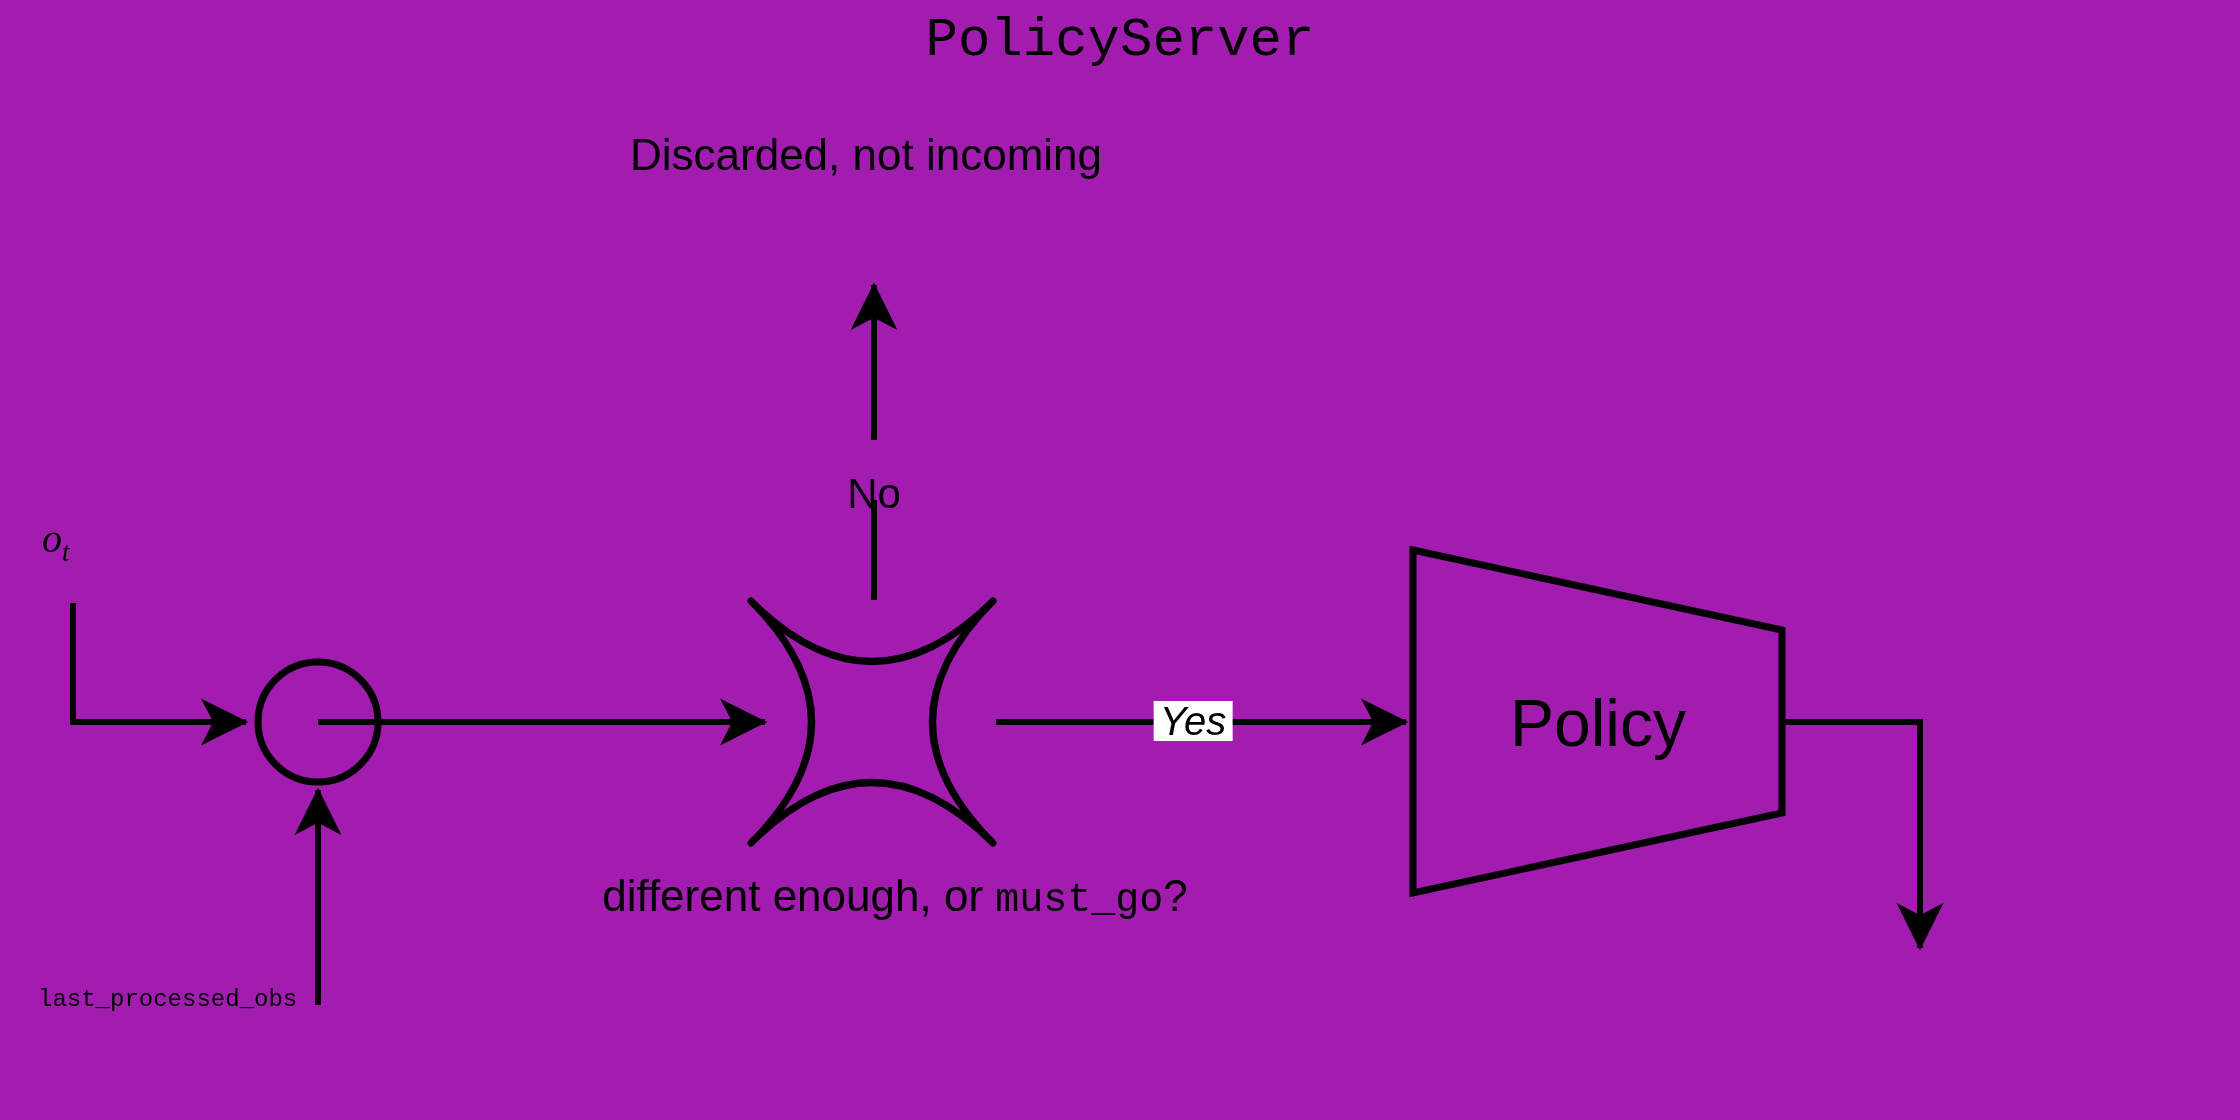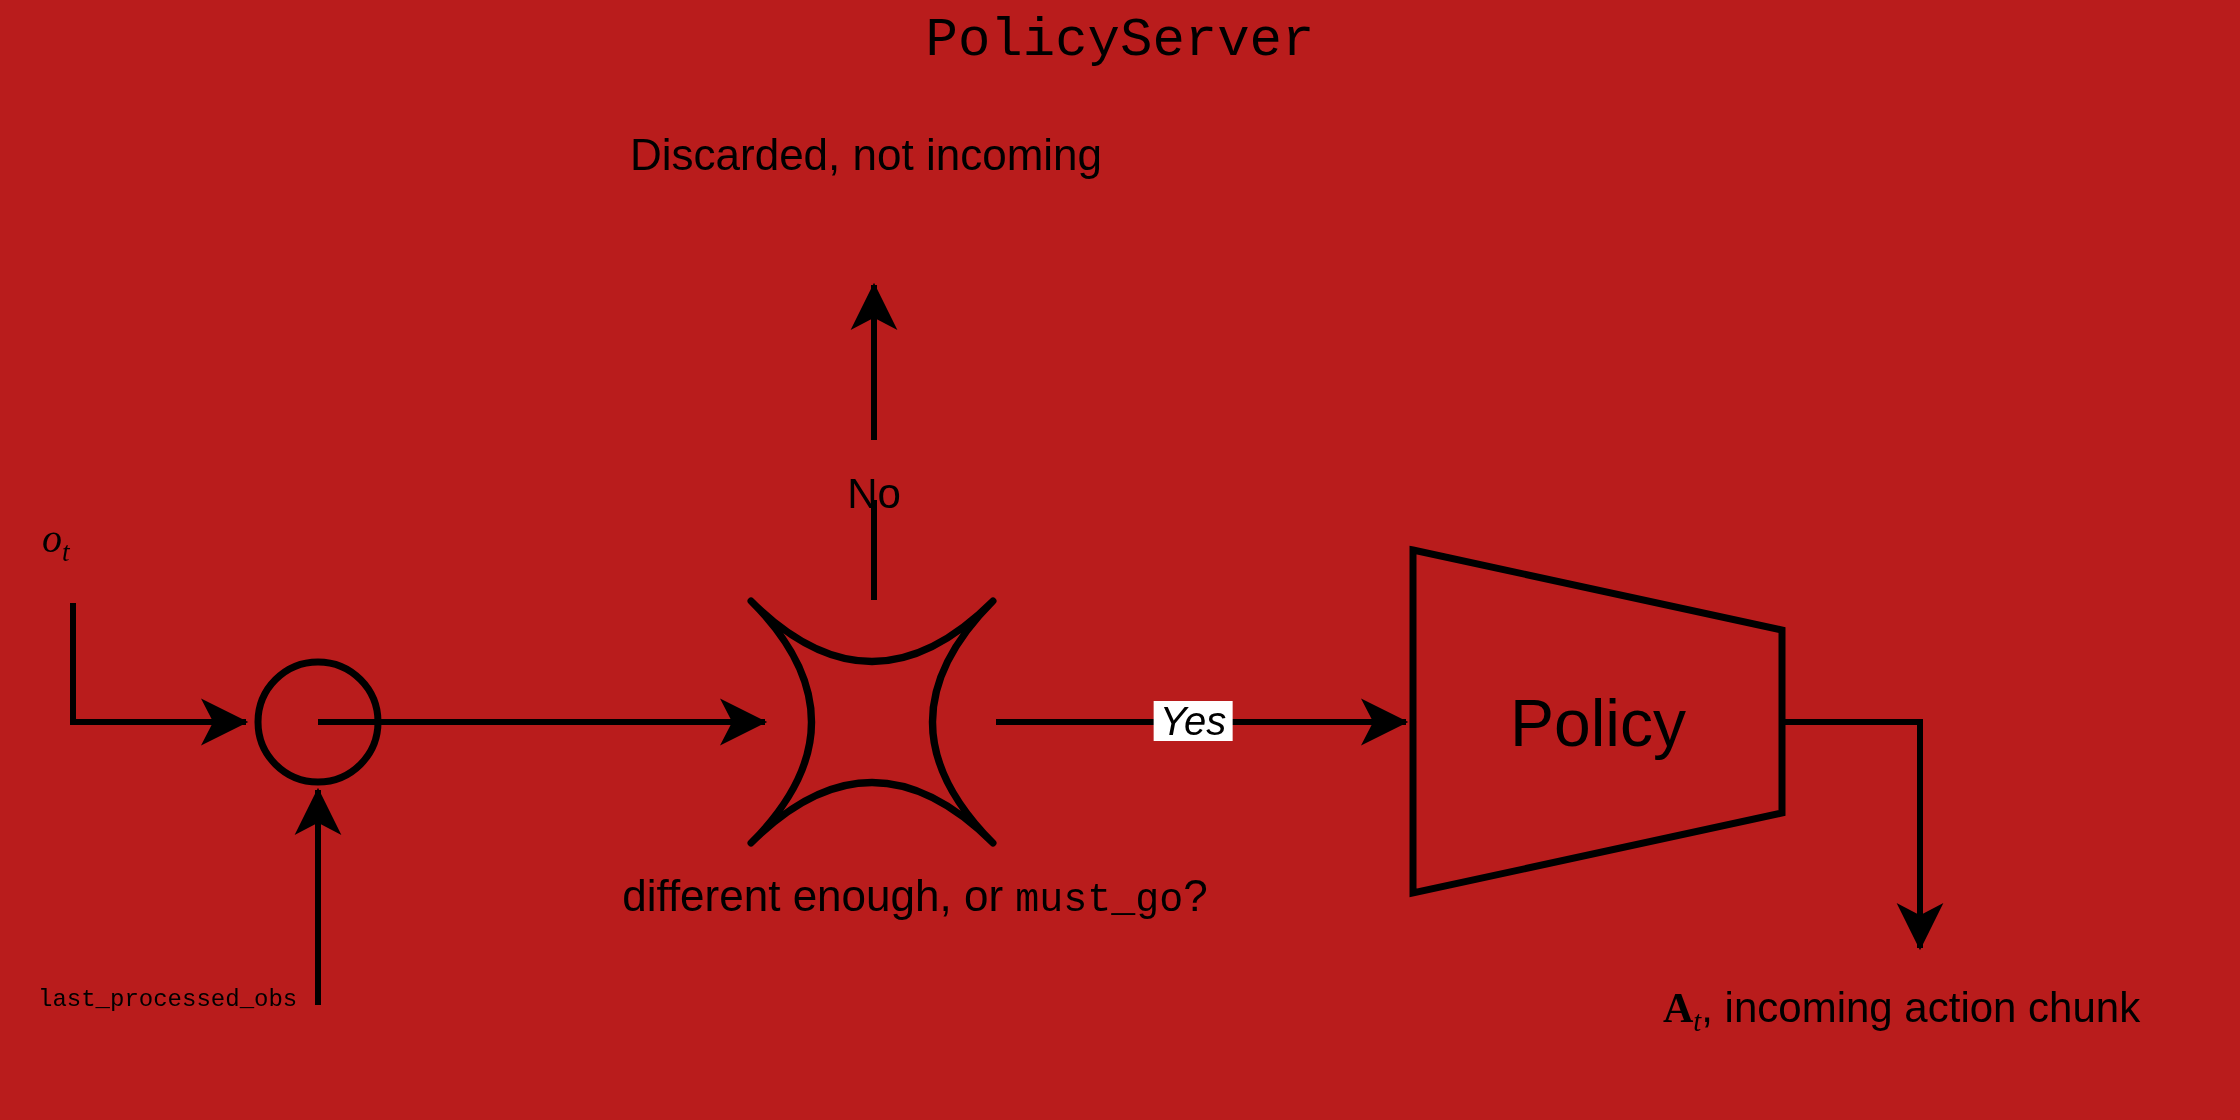--- a/index.html
+++ b/index.html
@@ -4,21 +4,21 @@
 <style>
   html, body {
     margin: 0;
     padding: 0;
     background: #ffffff;
   }
   #canvas {
     position: relative;
     width: 2240px;
     height: 1120px;
-    background: #b91c1c;
+    background: #a21caf;
     overflow: hidden;
     font-family: "Liberation Sans", sans-serif;
     color: #000000;
   }
   #diagram-svg {
     position: absolute;
     left: 0;
     top: 0;
     width: 2240px;
     height: 1120px;
@@ -64,21 +64,20 @@
     font-size: 66px;
     left: 1598px;
     transform: translateX(-50%);
     top: 690px;
   }
   #condition-text {
     font-size: 44px;
     left: 895px;
     transform: translateX(-50%);
     top: 874px;
-    margin-left: 20px;
   }
   #condition-text .mono { font-size: 40px; }
   #obs-sym-text {
     font-size: 40px;
     left: 42px;
     top: 518px;
   }
   #last-obs-text {
     font-size: 24px;
     left: 38px;
@@ -169,17 +168,14 @@
   <div class="lbl sans" id="condition-text">
     <span class="sans">different enough, or </span><span class="mono">must_go</span><span class="sans">?</span>
   </div>
 
   <div class="lbl" id="obs-sym-text">
     <span class="mathvar">o</span><span class="sub">t</span>
   </div>
 
   <div class="lbl mono" id="last-obs-text">last_processed_obs</div>
 
-  <div class="lbl" id="action-chunk-text">
-    <span class="mathbold">A</span><span class="sub">t</span><span class="sans">, incoming action chunk</span>
-  </div>
 
 </div>
 
 </body></html>

